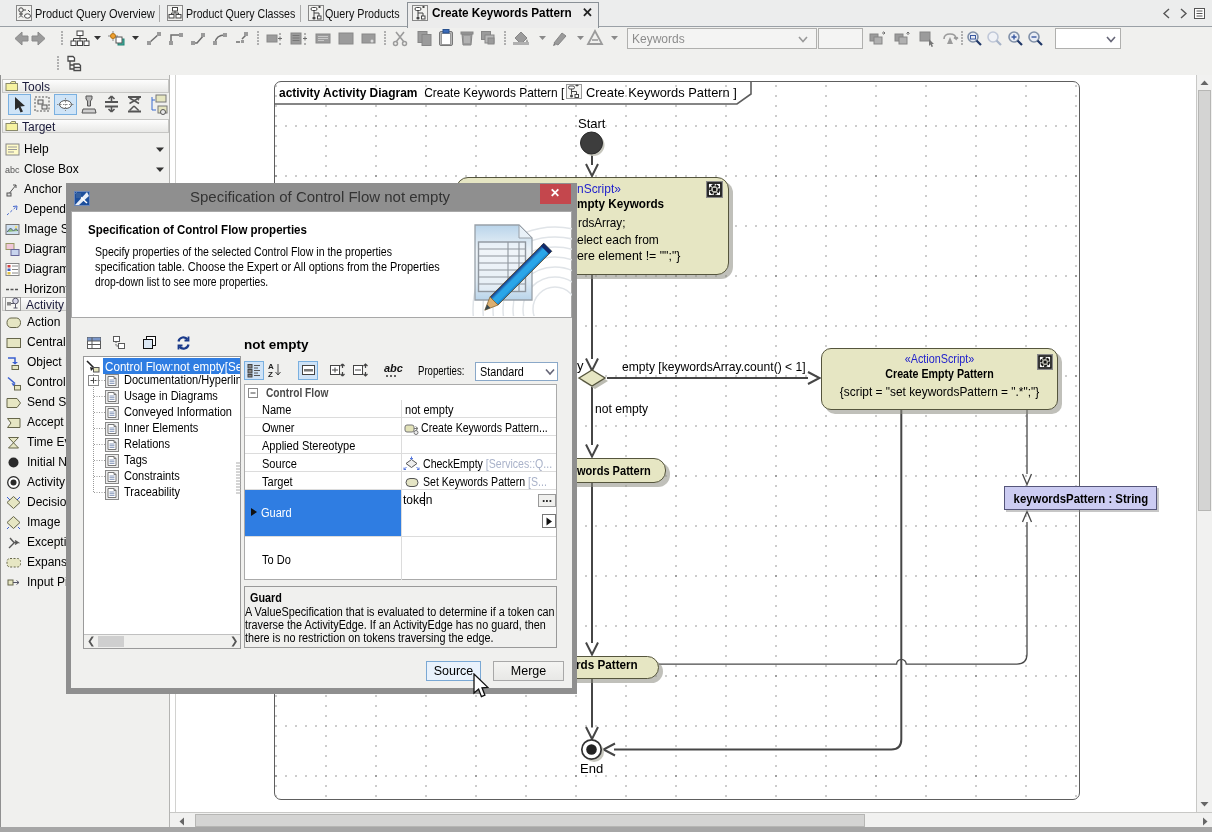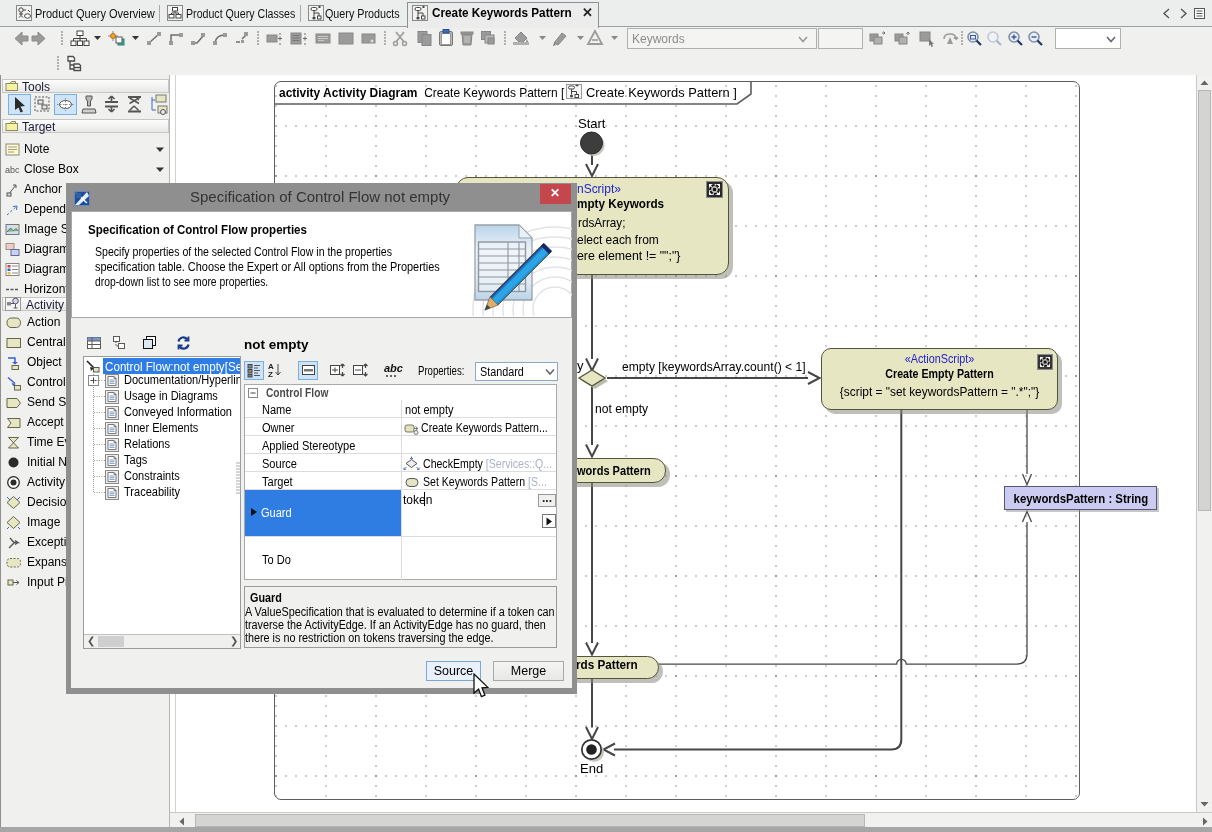--- a/index.html
+++ b/index.html
@@ -294,21 +294,21 @@
 <div class="abs" style="left:2px;top:119px;width:167px;height:14px;background:linear-gradient(#fdfdfd,#e8e8e6);border:1px solid #c6c6c4;"></div>
 <svg class="abs" style="left:5px;top:120px" width="14" height="12">
       <path d="M1,3.5 h4 l1.5,-2 h4 v2" fill="#f6f2a0" stroke="#8a8a6a"></path>
       <rect x="1" y="3.5" width="11.5" height="7" fill="#f6f2a0" stroke="#8a8a6a"></rect>
     </svg>
 <div class="txt" style="left:22px;top:120px;font-size:12px;color:#1a1a3a;">Target</div>
 <svg class="abs" style="left:5px;top:142px" width="16" height="16">
       <rect x="1" y="2" width="13" height="11" fill="#fffbc8" stroke="#888"></rect>
       <path d="M3,5 h9 M3,7.5 h9 M3,10 h6" stroke="#999"></path>
     </svg>
-<div class="txt" style="left:24px;top:142px;font-size:12px;color:#000;">Note</div>
+<div class="txt" style="left:24px;top:142px;font-size:12px;color:#000;">Help</div>
 <svg class="abs" style="left:5px;top:162px" width="16" height="16">
       <text x="0" y="11" font-size="9" fill="#555" font-family="Liberation Sans">abc</text>
     </svg>
 <div class="txt" style="left:24px;top:162px;font-size:12px;color:#000;">Close Box</div>
 <svg class="abs" style="left:5px;top:182px" width="16" height="16">
       <path d="M3,13 L11,3 M8,3 h3 v3" stroke="#555" fill="none"></path>
       <rect x="2" y="11" width="4" height="3" fill="#ddd" stroke="#555"></rect>
     </svg>
 <div class="txt" style="left:24px;top:182px;font-size:12px;color:#000;">Anchor</div>
 <svg class="abs" style="left:5px;top:202px" width="16" height="16">

